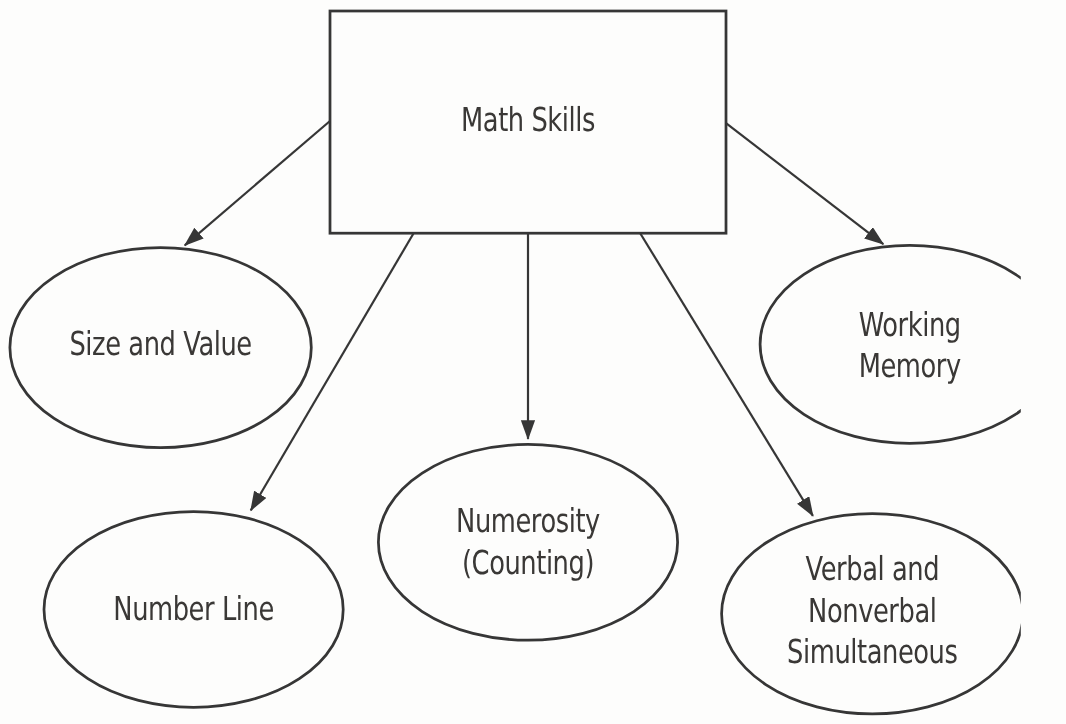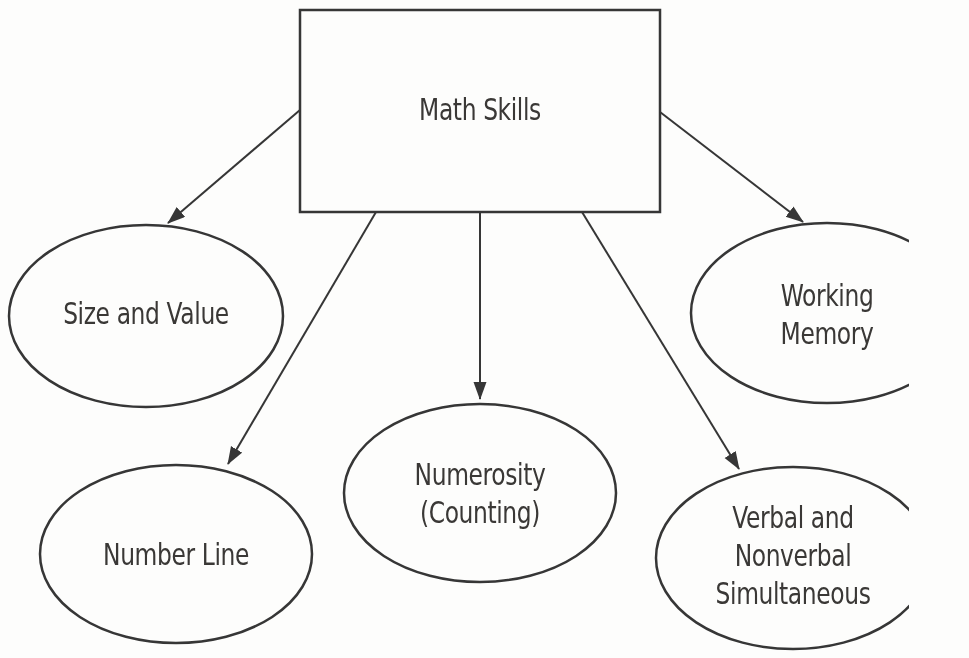--- a/index.html
+++ b/index.html
@@ -7,20 +7,21 @@
     padding: 0;
     background: #fdfdfc;
   }
   .canvas {
     position: relative;
     width: 909px;
     height: 658px;
     background: #fdfdfc;
     overflow: hidden;
     font-family: "DejaVu Sans", "Liberation Sans", sans-serif;
+    padding-left: 19px;
   }
   .canvas svg {
     position: absolute;
     left: 0;
     top: 0;
     display: block;
   }
   .node-label {
     position: absolute;
     color: #3a3836;

